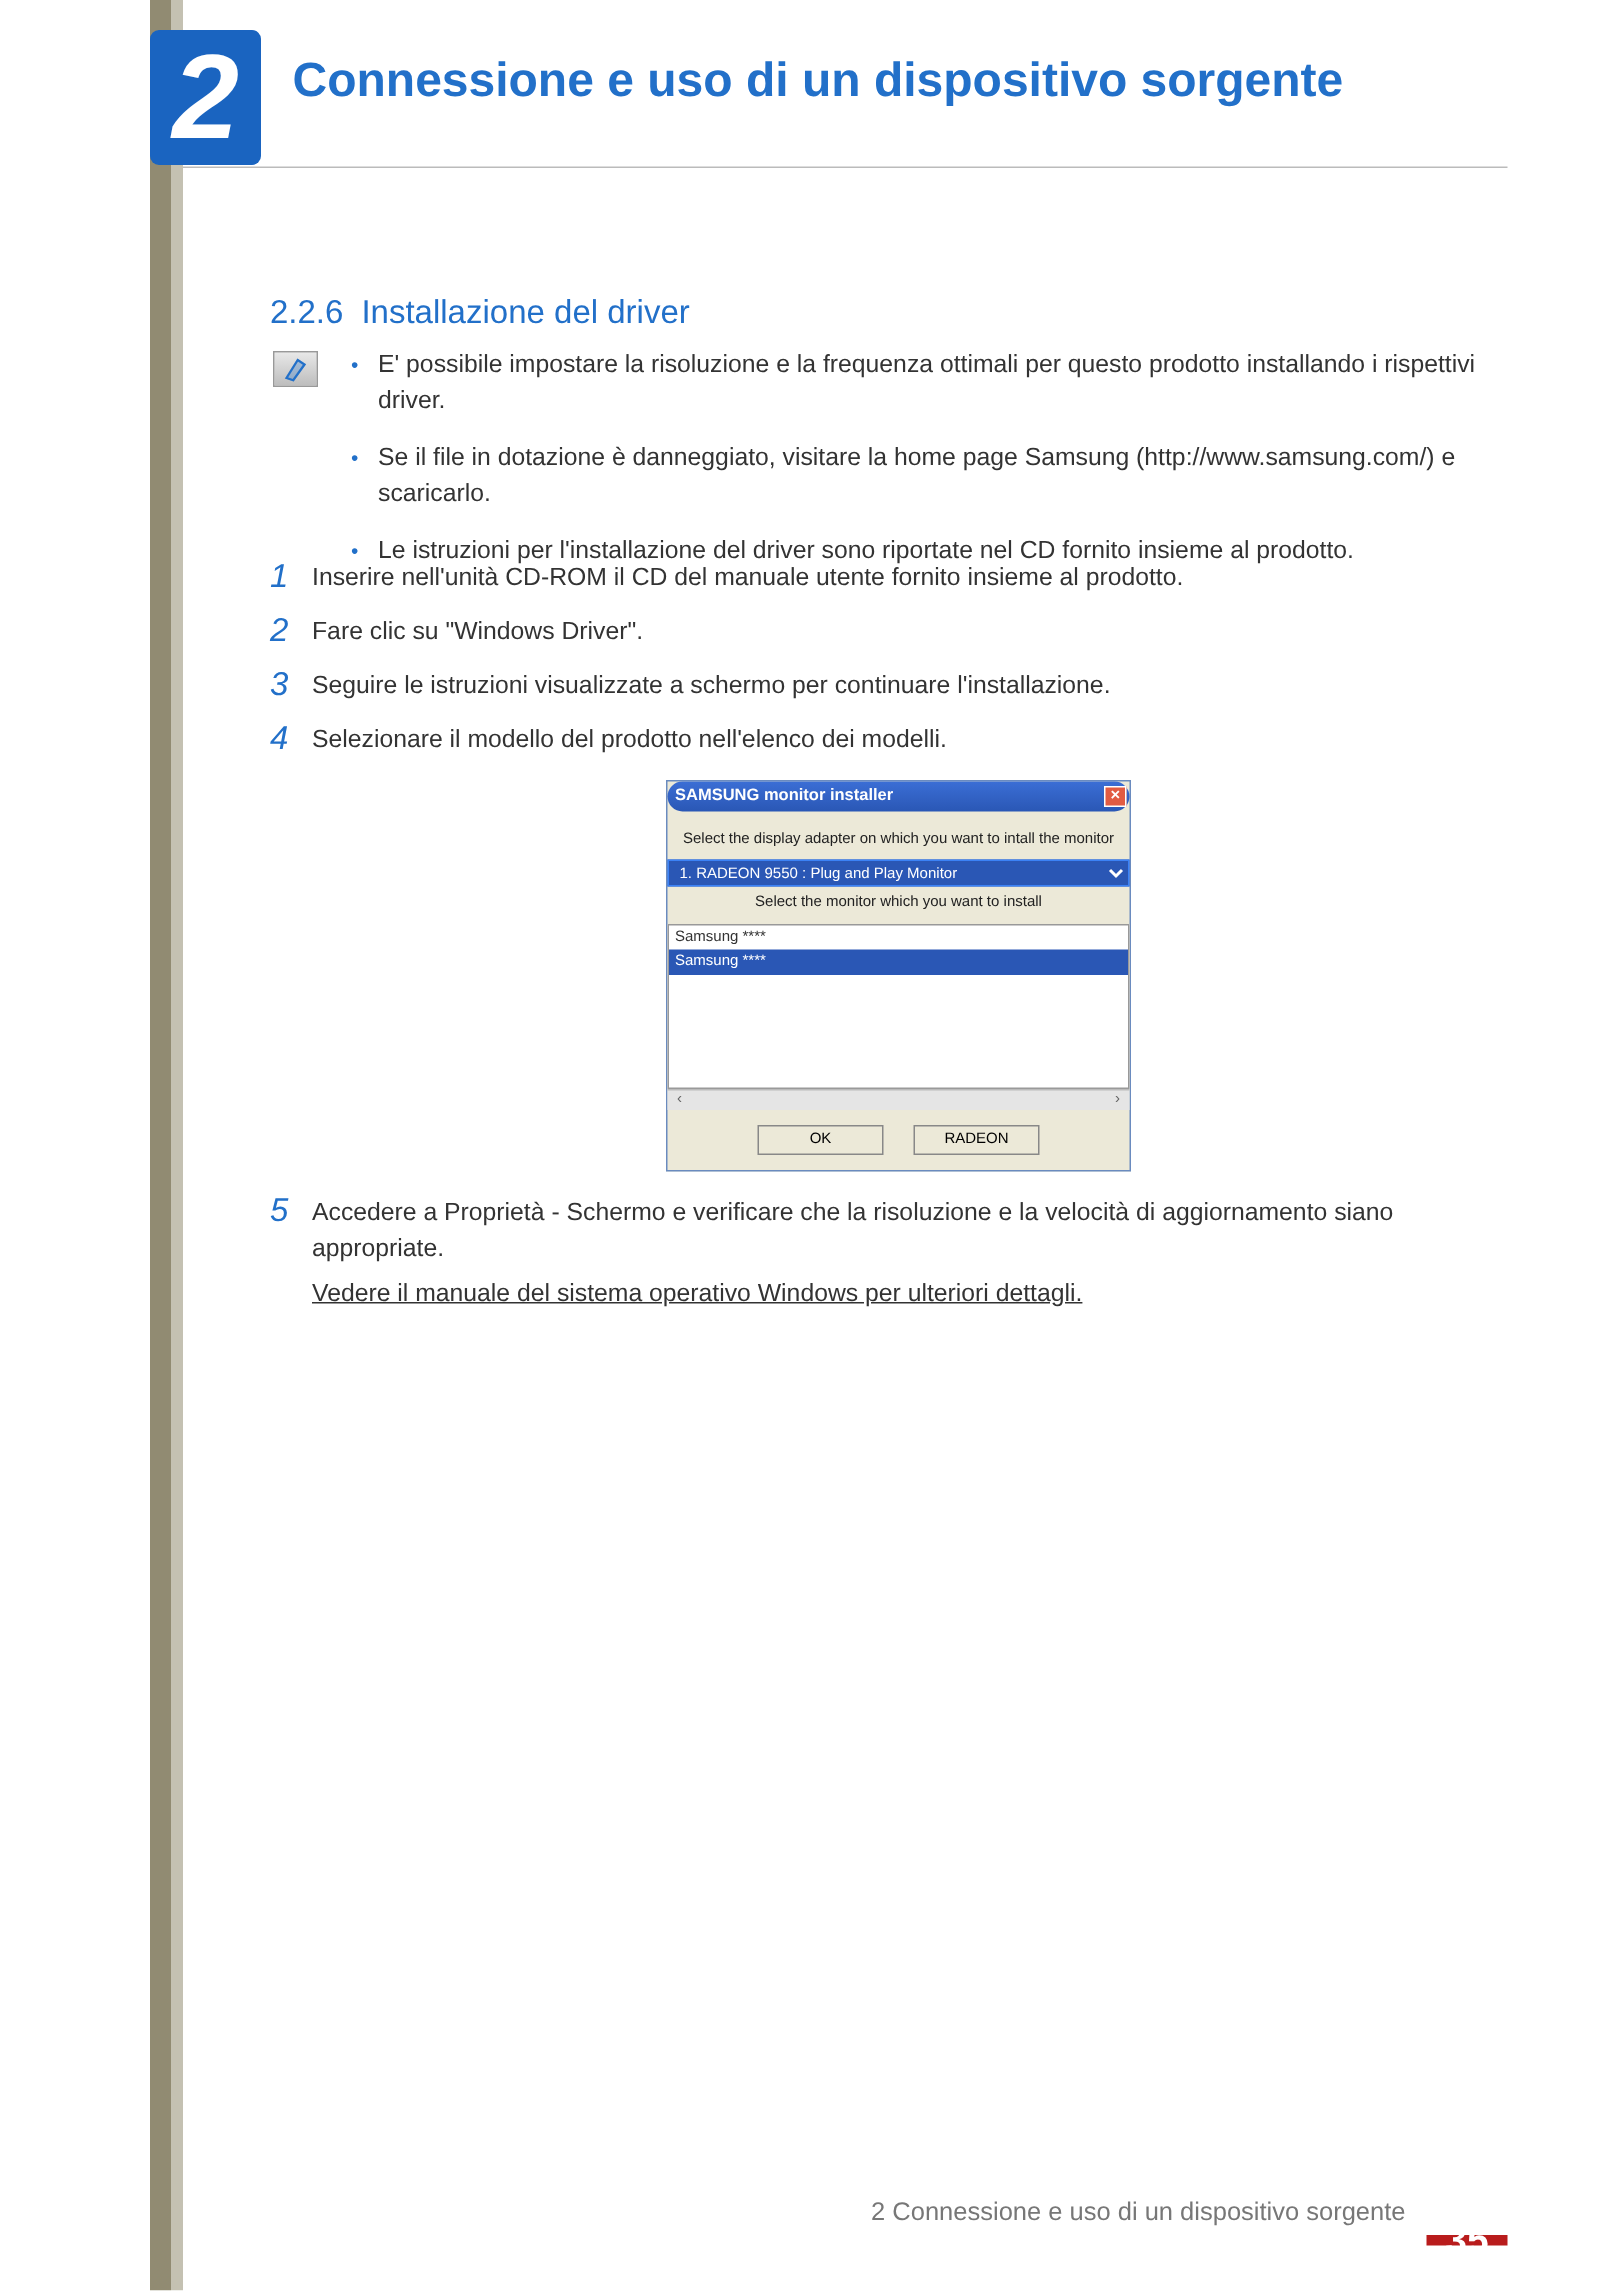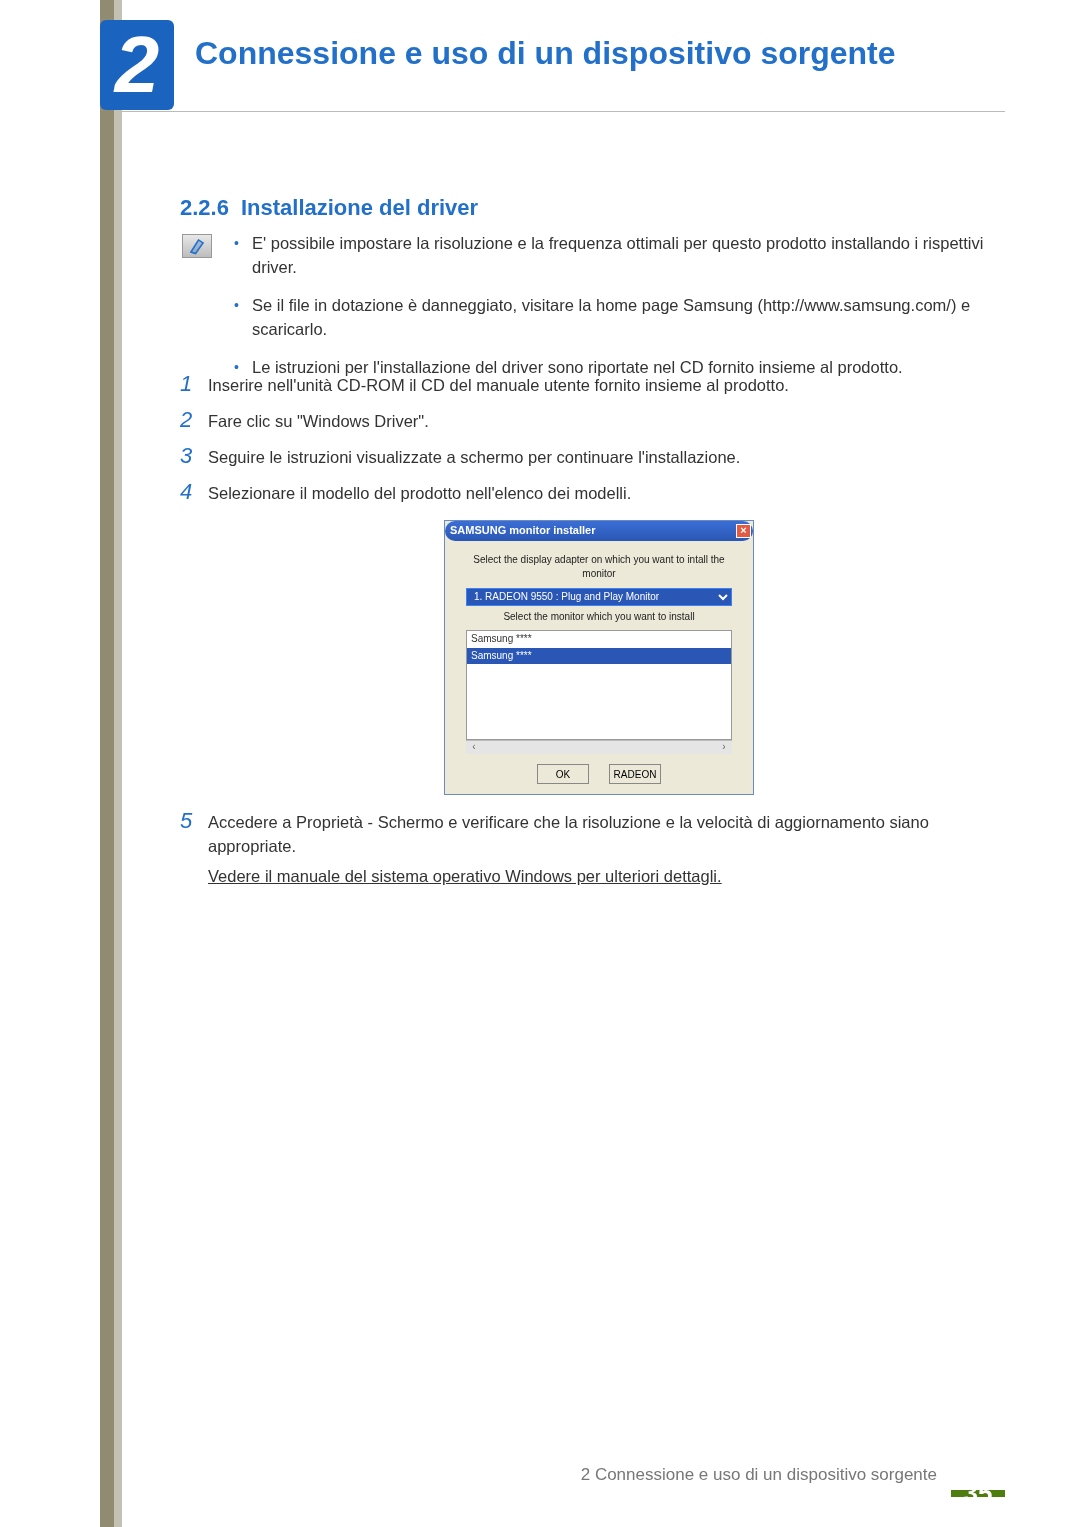--- a/index.html
+++ b/index.html
@@ -59,21 +59,21 @@
     top: 111px;
     height: 1px;
     background: #bbb;
   }
   .section-heading {
     position: absolute;
     left: 180px;
     top: 192px;
     color: #2270c9;
     font-size: 22px;
-    font-weight: 700;
+    font-weight: 400;
   }
   .section-heading .num {
     margin-right: 12px;
   }
   .info-icon {
     position: absolute;
     left: 182px;
     top: 234px;
     width: 30px;
     height: 24px;
@@ -159,21 +159,21 @@
     height: 14px;
     background: #e25b42;
     border: 1px solid #fff;
     color: #fff;
     text-align: center;
     line-height: 11px;
     font-size: 11px;
     cursor: pointer;
   }
   .installer .body {
-    padding: 8px 21px 10px;
+    padding: 8px 0 10px;
   }
   .installer .lbl {
     text-align: center;
     font-size: 10px;
     margin: 4px 0 6px;
     color: #222;
   }
   .installer select {
     width: 100%;
     font-size: 10px;
@@ -214,21 +214,21 @@
     width: 14px;
     text-align: center;
   }
   .installer .btns {
     display: flex;
     justify-content: center;
     gap: 20px;
     margin-top: 10px;
   }
   .installer .btns button {
-    width: 52px;
+    width: 84px;
     height: 20px;
     font-size: 10px;
     background: #ece9d8;
     border: 1px solid #888;
     cursor: pointer;
   }
   .step5-extra {
     margin-top: 6px;
     font-size: 16.5px;
     text-decoration: underline;
@@ -244,21 +244,21 @@
     justify-content: flex-end;
   }
   .footer .ftxt {
     color: #777;
     font-size: 17px;
     display: flex;
     align-items: center;
     padding-right: 14px;
   }
   .footer .pnum {
-    background: #4d7c0f;
+    background: #b91c1c;
     color: #fff;
     width: 54px;
     display: flex;
     align-items: center;
     justify-content: center;
     font-size: 26px;
     font-weight: bold;
     margin-top: 37px;
   }
 </style>

